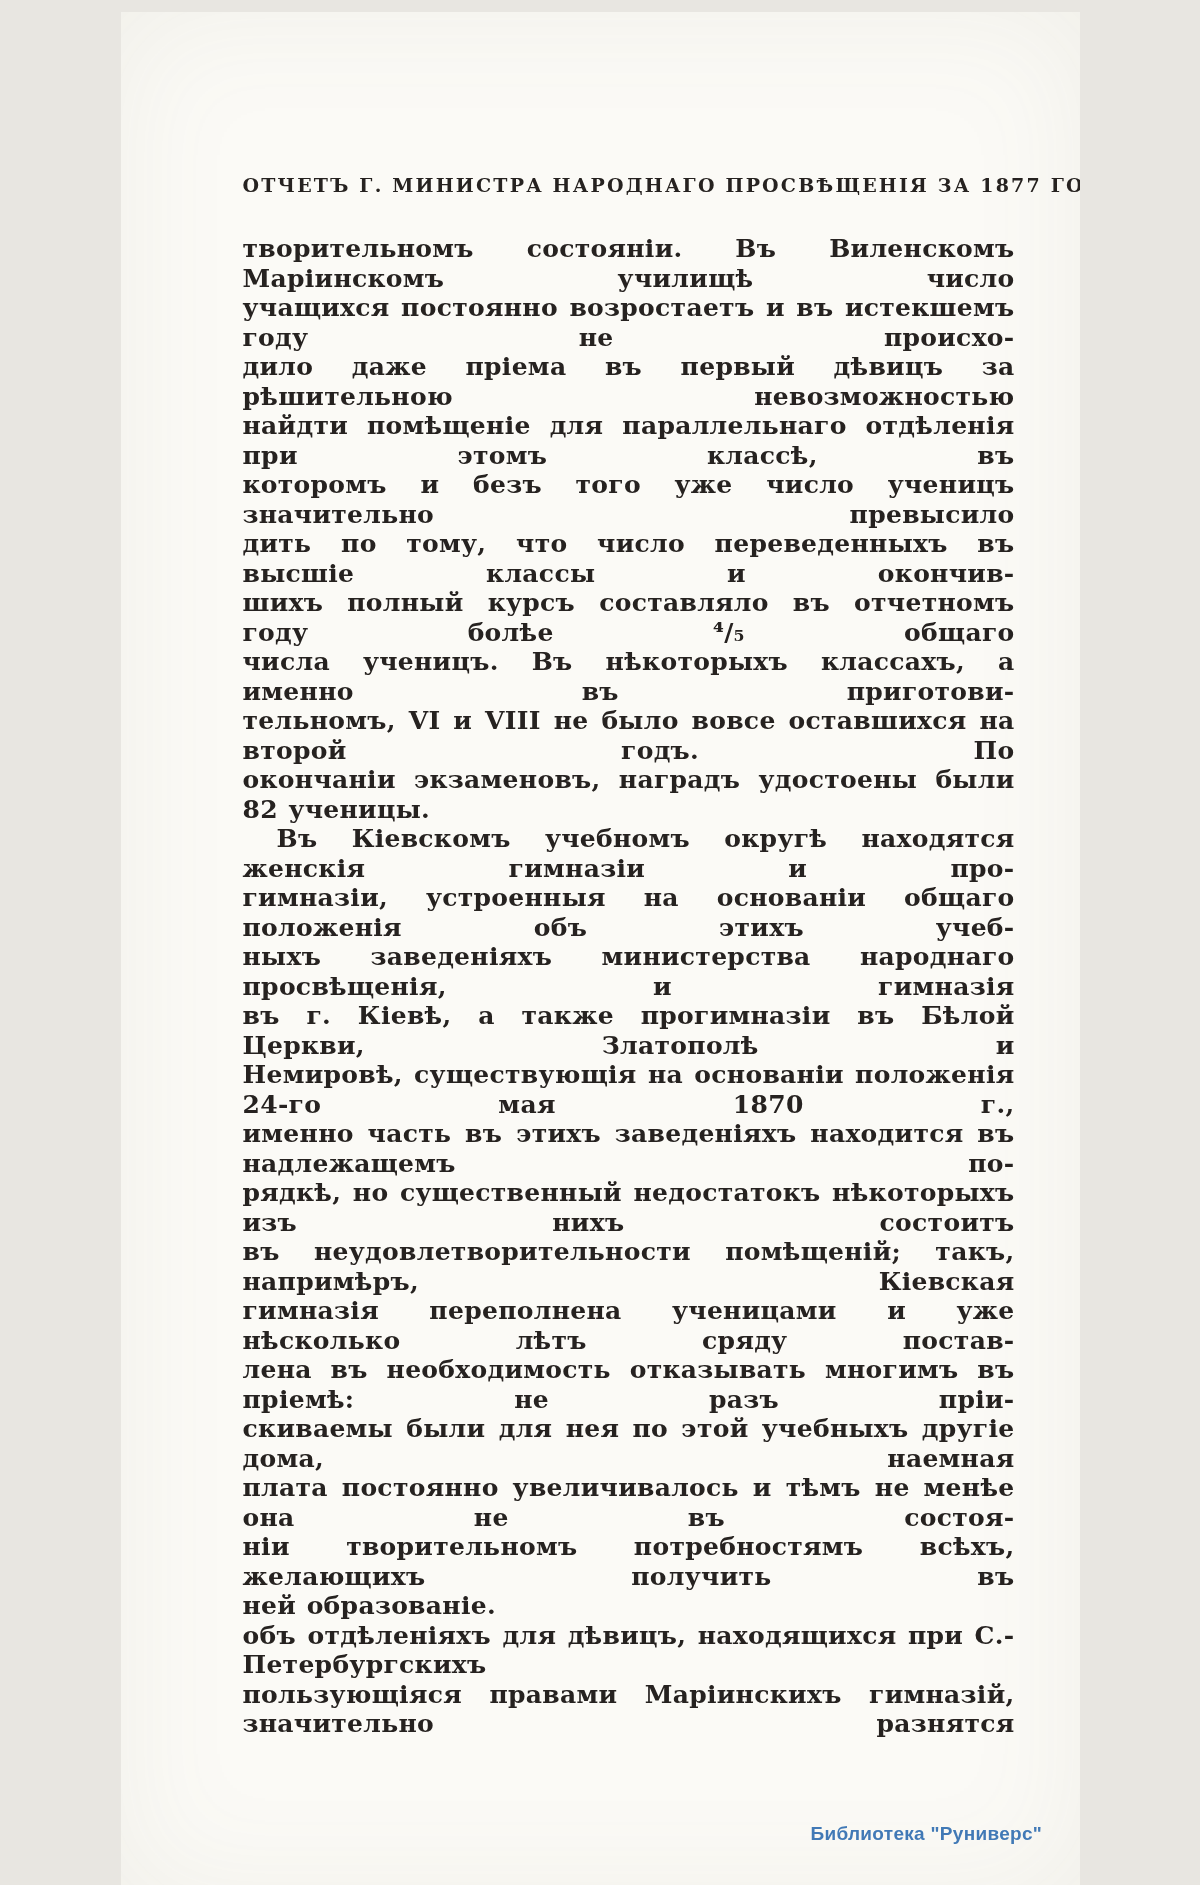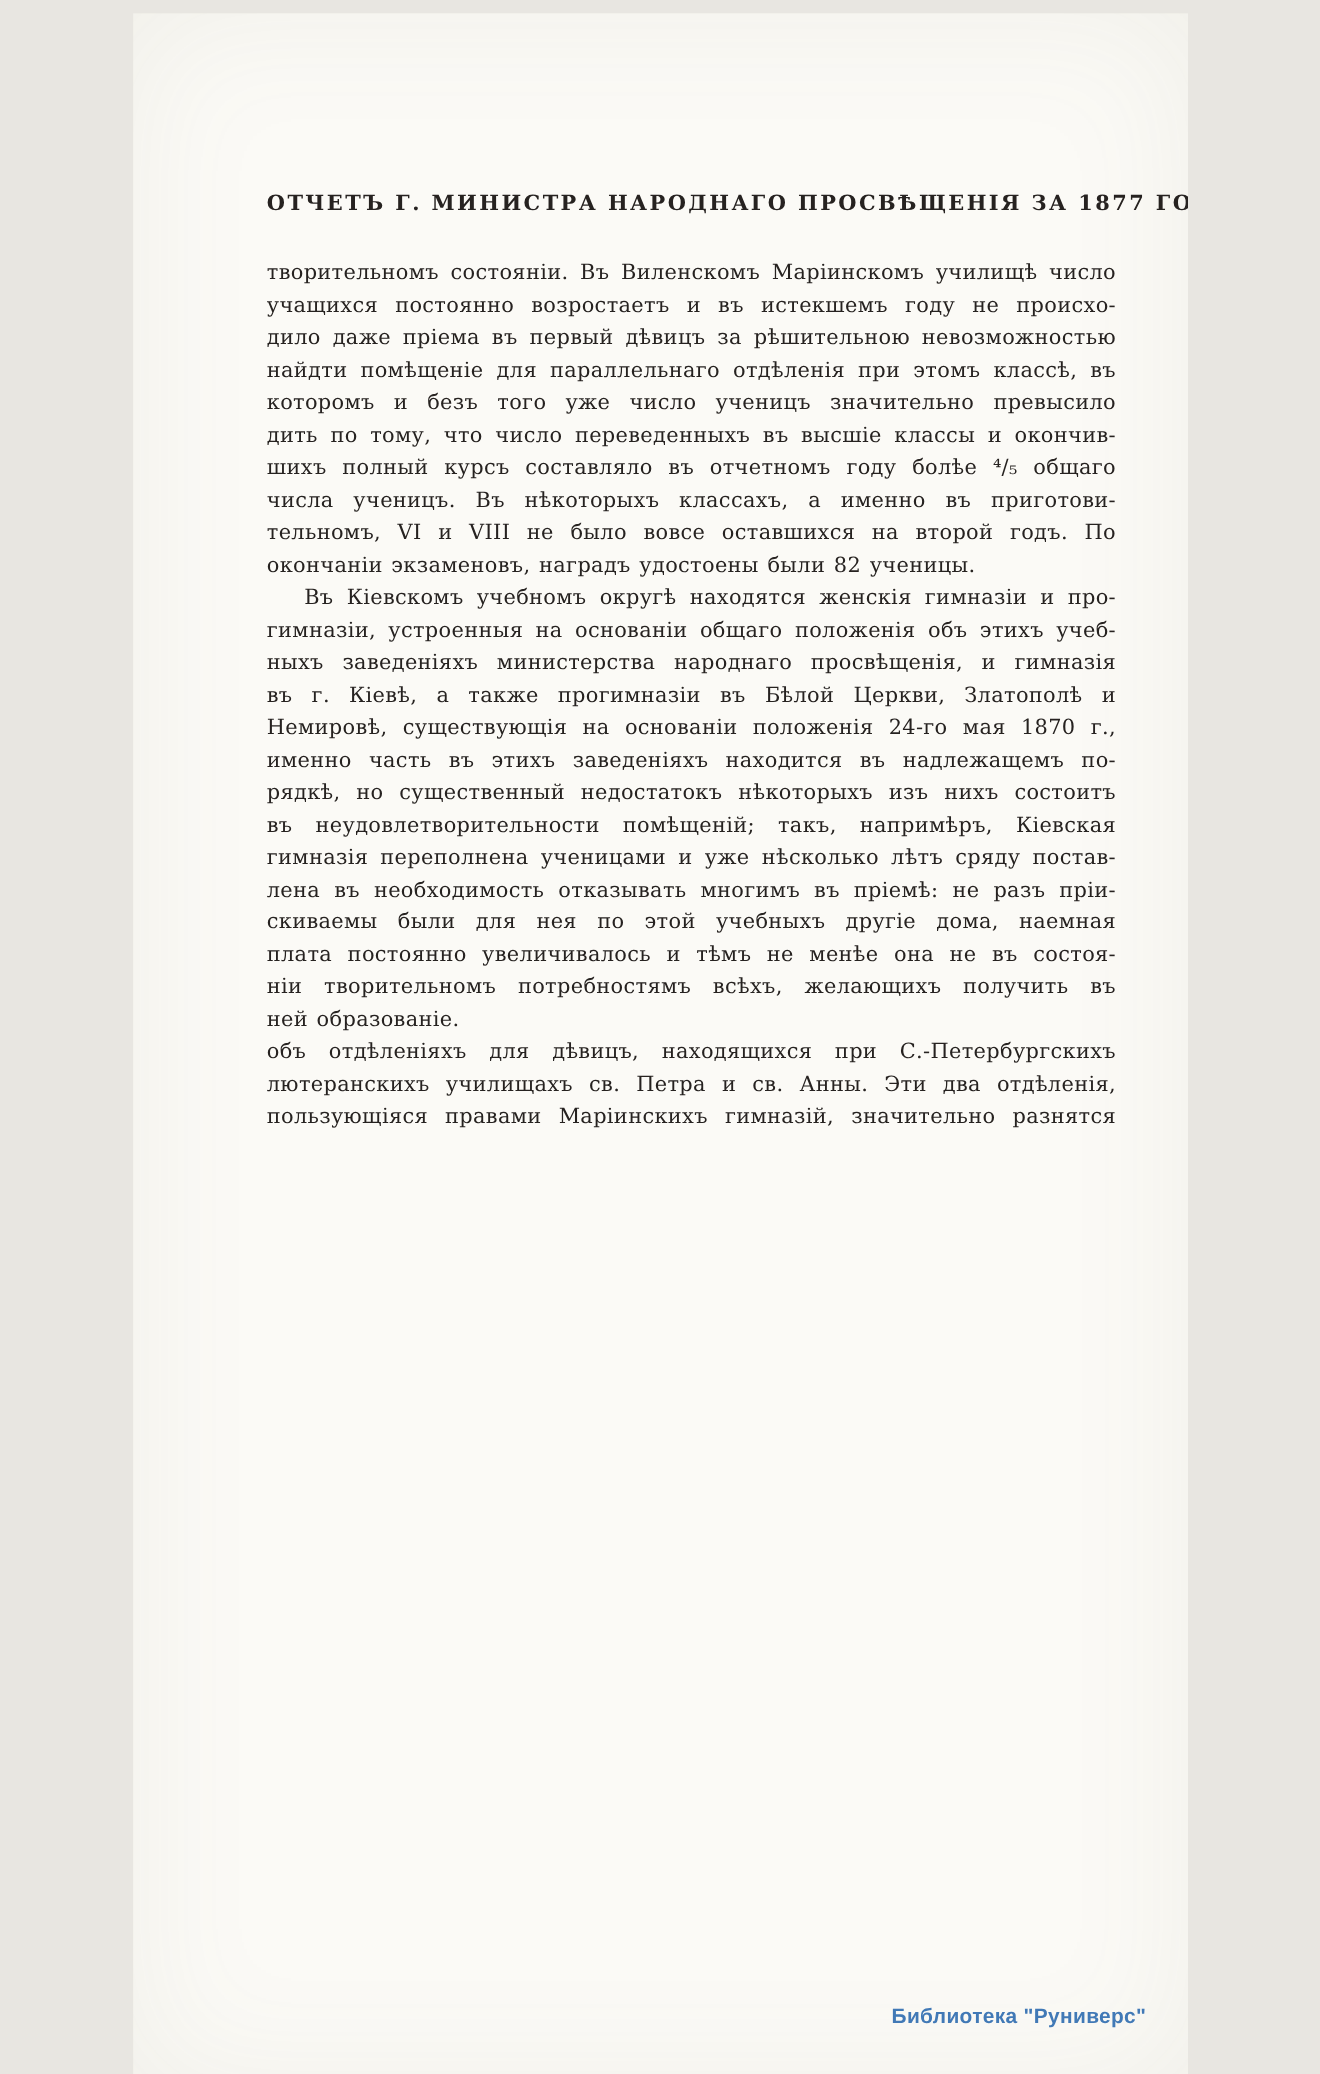--- a/index.html
+++ b/index.html
@@ -34,22 +34,22 @@
     line-height: 26px;
     margin-bottom: 36px;
     white-space: nowrap;
   }
   .running-header .page-number {
     letter-spacing: 0;
     padding-left: 24px;
   }
   .paragraph { margin: 0; }
   .line {
-    font-size: 19px;
-    font-weight: 400;
+    font-size: 25px;
+    font-weight: 700;
     line-height: 29.5px;
     letter-spacing: 0.3px;
     word-spacing: 1.5px;
     text-align: justify;
     text-align-last: justify;
     white-space: normal;
   }
   .line.flush { text-align-last: left; }
   .line.indent { text-indent: 34px; }
   .watermark {
@@ -96,20 +96,19 @@
           <div class="line">въ неудовлетворительности помѣщеній; такъ, напримѣръ, Кіевская</div>
           <div class="line">гимназія переполнена ученицами и уже нѣсколько лѣтъ сряду постав-</div>
           <div class="line">лена въ необходимость отказывать многимъ въ пріемѣ: не разъ пріи-</div>
           <div class="line">скиваемы были для нея по этой учебныхъ другіе дома, наемная</div>
           <div class="line">плата постоянно увеличивалось и тѣмъ не менѣе она не въ состоя-</div>
           <div class="line">ніи творительномъ потребностямъ всѣхъ, желающихъ получить въ</div>
           <div class="line flush">ней образованіе.</div>
         </div>
         <div class="paragraph">
           <div class="line">объ отдѣленіяхъ для дѣвицъ, находящихся при С.-Петербургскихъ</div>
-          <div class="line">лютеранскихъ училищахъ св. Петра и св. Анны. Эти два отдѣленія,</div>
           <div class="line">пользующіяся правами Маріинскихъ гимназій, значительно разнятся</div>
         </div>
       </div>
 
   </div>
   <div class="watermark">Библиотека "Руниверс"</div>
 </div>
 
 </body></html>

